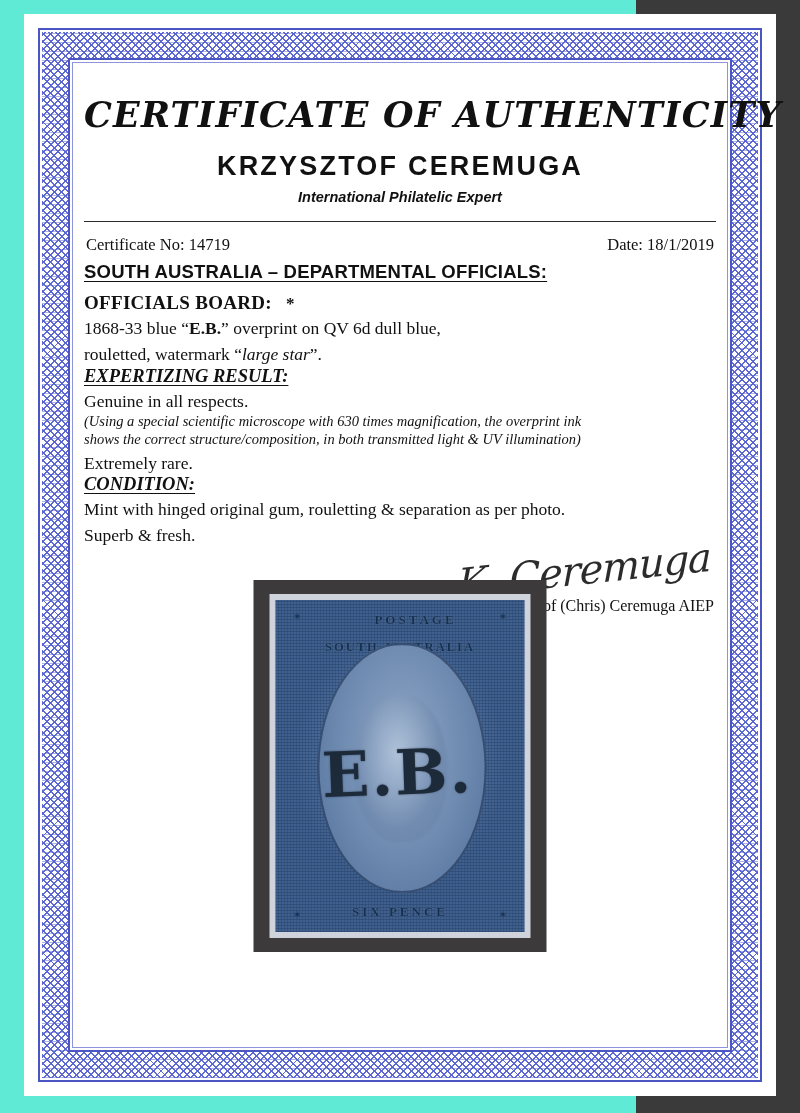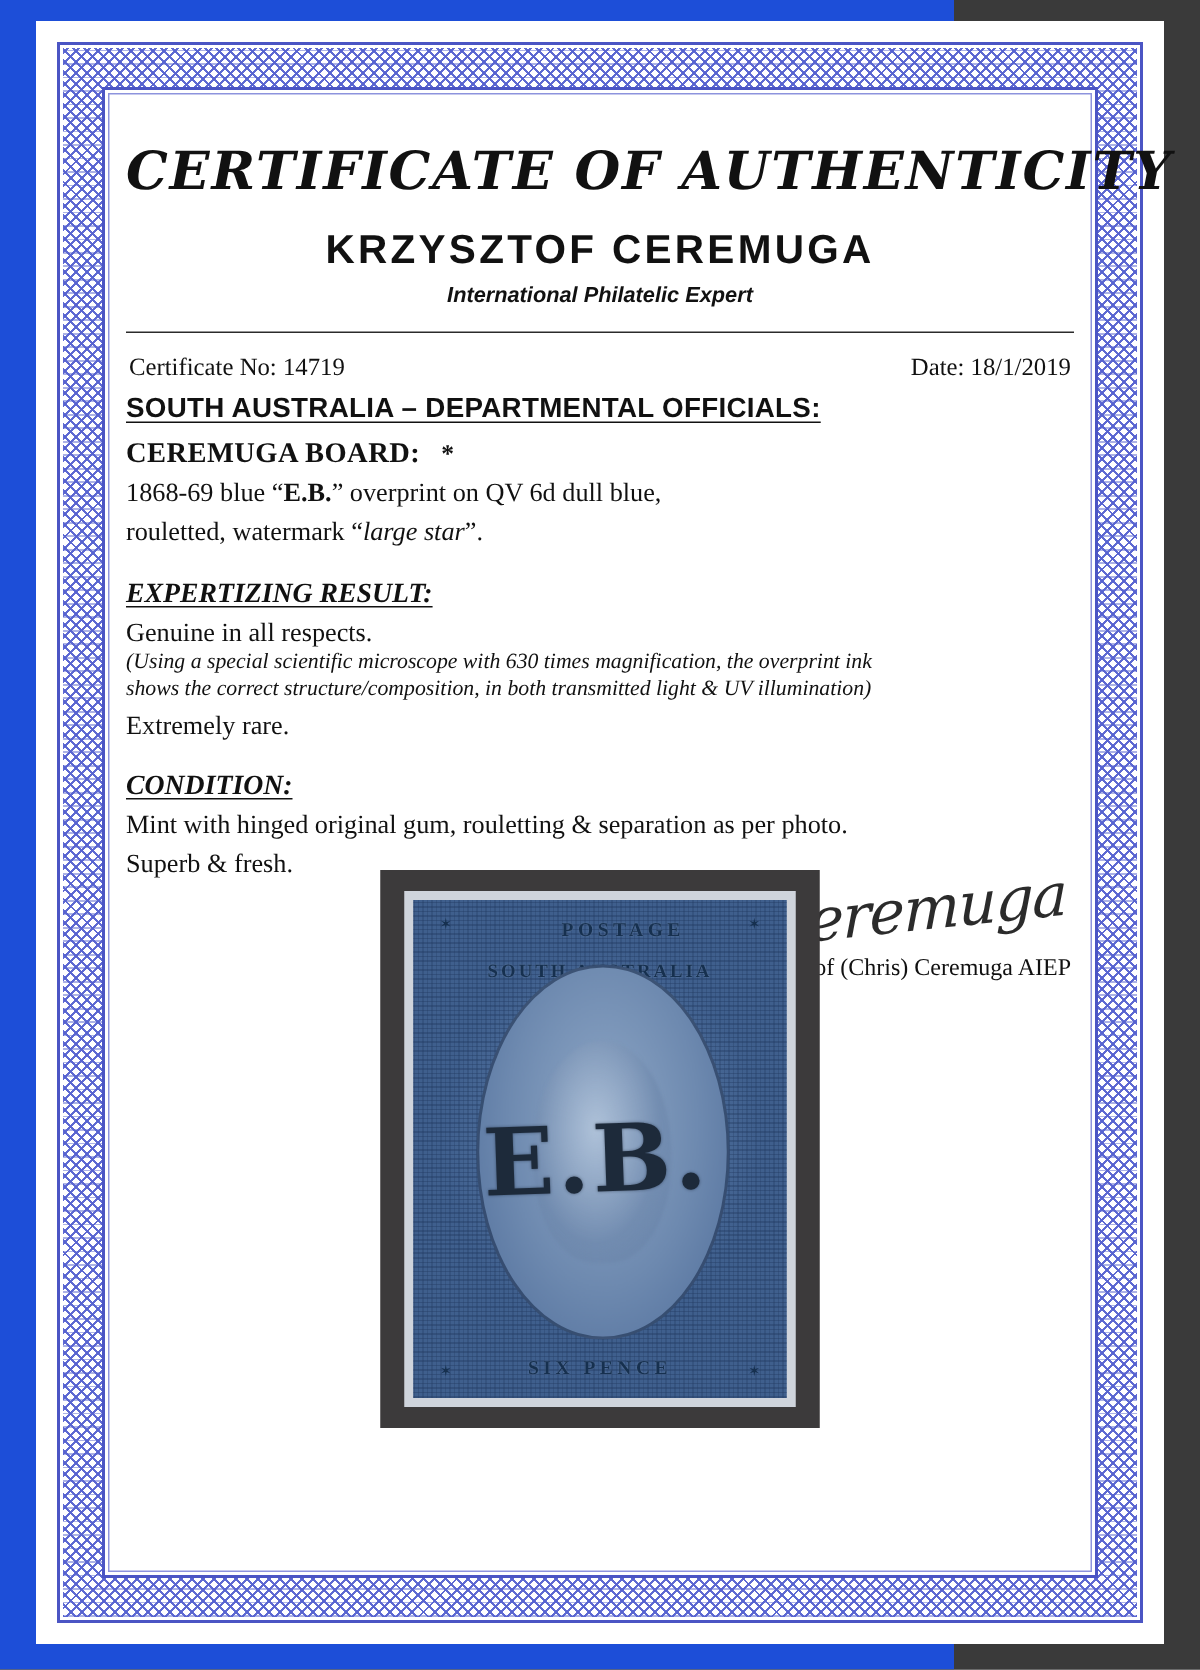--- a/index.html
+++ b/index.html
@@ -12,21 +12,21 @@
     height: 1113px;
     font-family: "Liberation Serif", serif;
     overflow: hidden;
   }
 
   
   .page {
     position: relative;
     width: 636px;
     height: 1113px;
-    background: #1d4ed8;
+    background: #5eead4;
     box-sizing: border-box;
   }
 
   
   .paper {
     position: absolute;
     left: 24px;
     top: 14px;
     width: 752px;
     height: 1082px;
@@ -182,21 +182,21 @@
     font-family: "Liberation Serif", serif;
     font-size: 17.5px;
     color: #111111;
     line-height: 1.3;
     margin-top: 3px;
   }
   .body-line b { font-weight: 700; }
   .body-line i { }
 
   .block-heading {
-    margin-top: 20px;
+    margin-top: 0;
     font-family: "Liberation Serif", serif;
     font-weight: 700;
     font-style: italic;
     font-size: 18.5px;
     color: #111111;
     text-decoration: underline;
     text-underline-offset: 3px;
   }
 
   .note-line {
@@ -360,25 +360,25 @@
       <div class="rule"></div>
 
       <div class="meta-row">
         <div class="meta-left">Certificate No: 14719</div>
         <div class="meta-right">Date:  18/1/2019</div>
       </div>
 
       <div class="section-heading">SOUTH AUSTRALIA – DEPARTMENTAL OFFICIALS:</div>
 
       <div class="sub-heading">
-        <span>CEREMUGA BOARD:</span><span class="asterisk">*</span>
+        <span>OFFICIALS BOARD:</span><span class="asterisk">*</span>
       </div>
 
       <div class="body-line">
-        <span>1868-69 blue “</span><b>E.B.</b><span>” overprint on QV 6d dull blue,</span>
+        <span>1868-33 blue “</span><b>E.B.</b><span>” overprint on QV 6d dull blue,</span>
       </div>
 
       <div class="body-line">
         <span>rouletted, watermark “</span><i>large star</i><span>”.</span>
       </div>
 
       <div class="block-heading">EXPERTIZING RESULT:</div>
       <div class="body-line">Genuine in all respects.</div>
       <div class="note-line">(Using a special scientific microscope with 630 times magnification, the overprint ink</div>
       <div class="note-line">shows the correct structure/composition, in both transmitted light &amp; UV illumination)</div>

